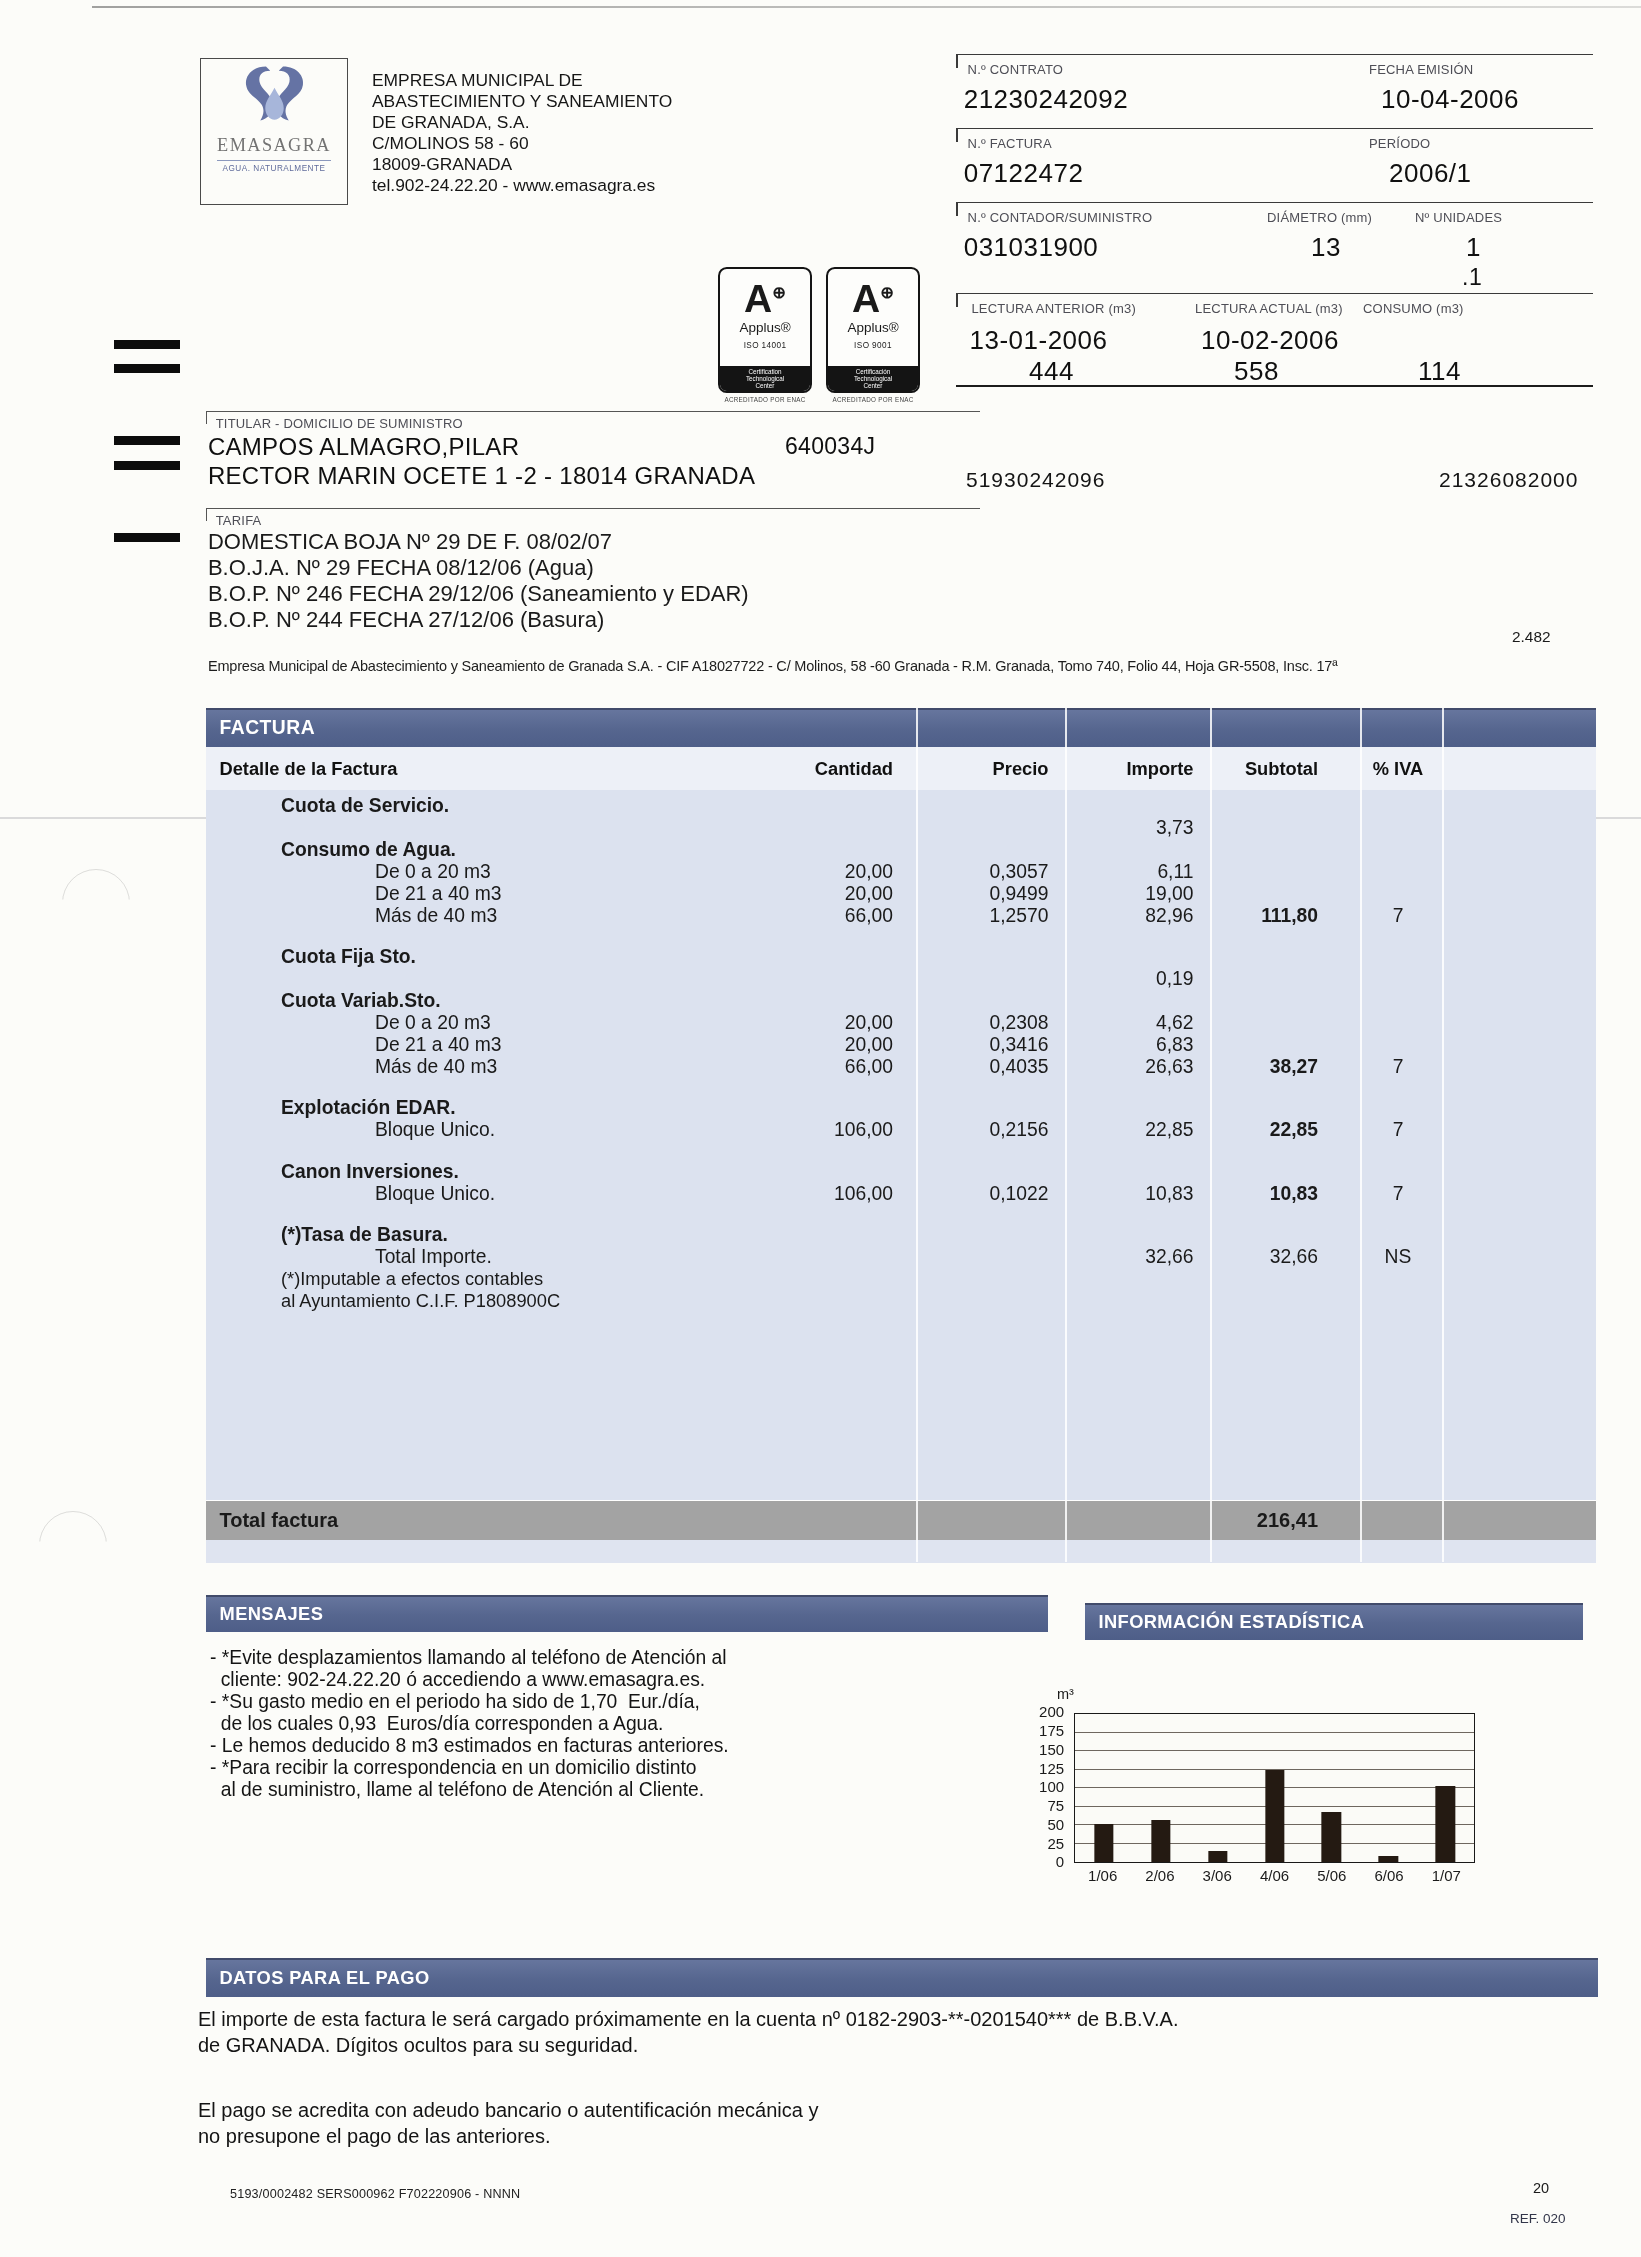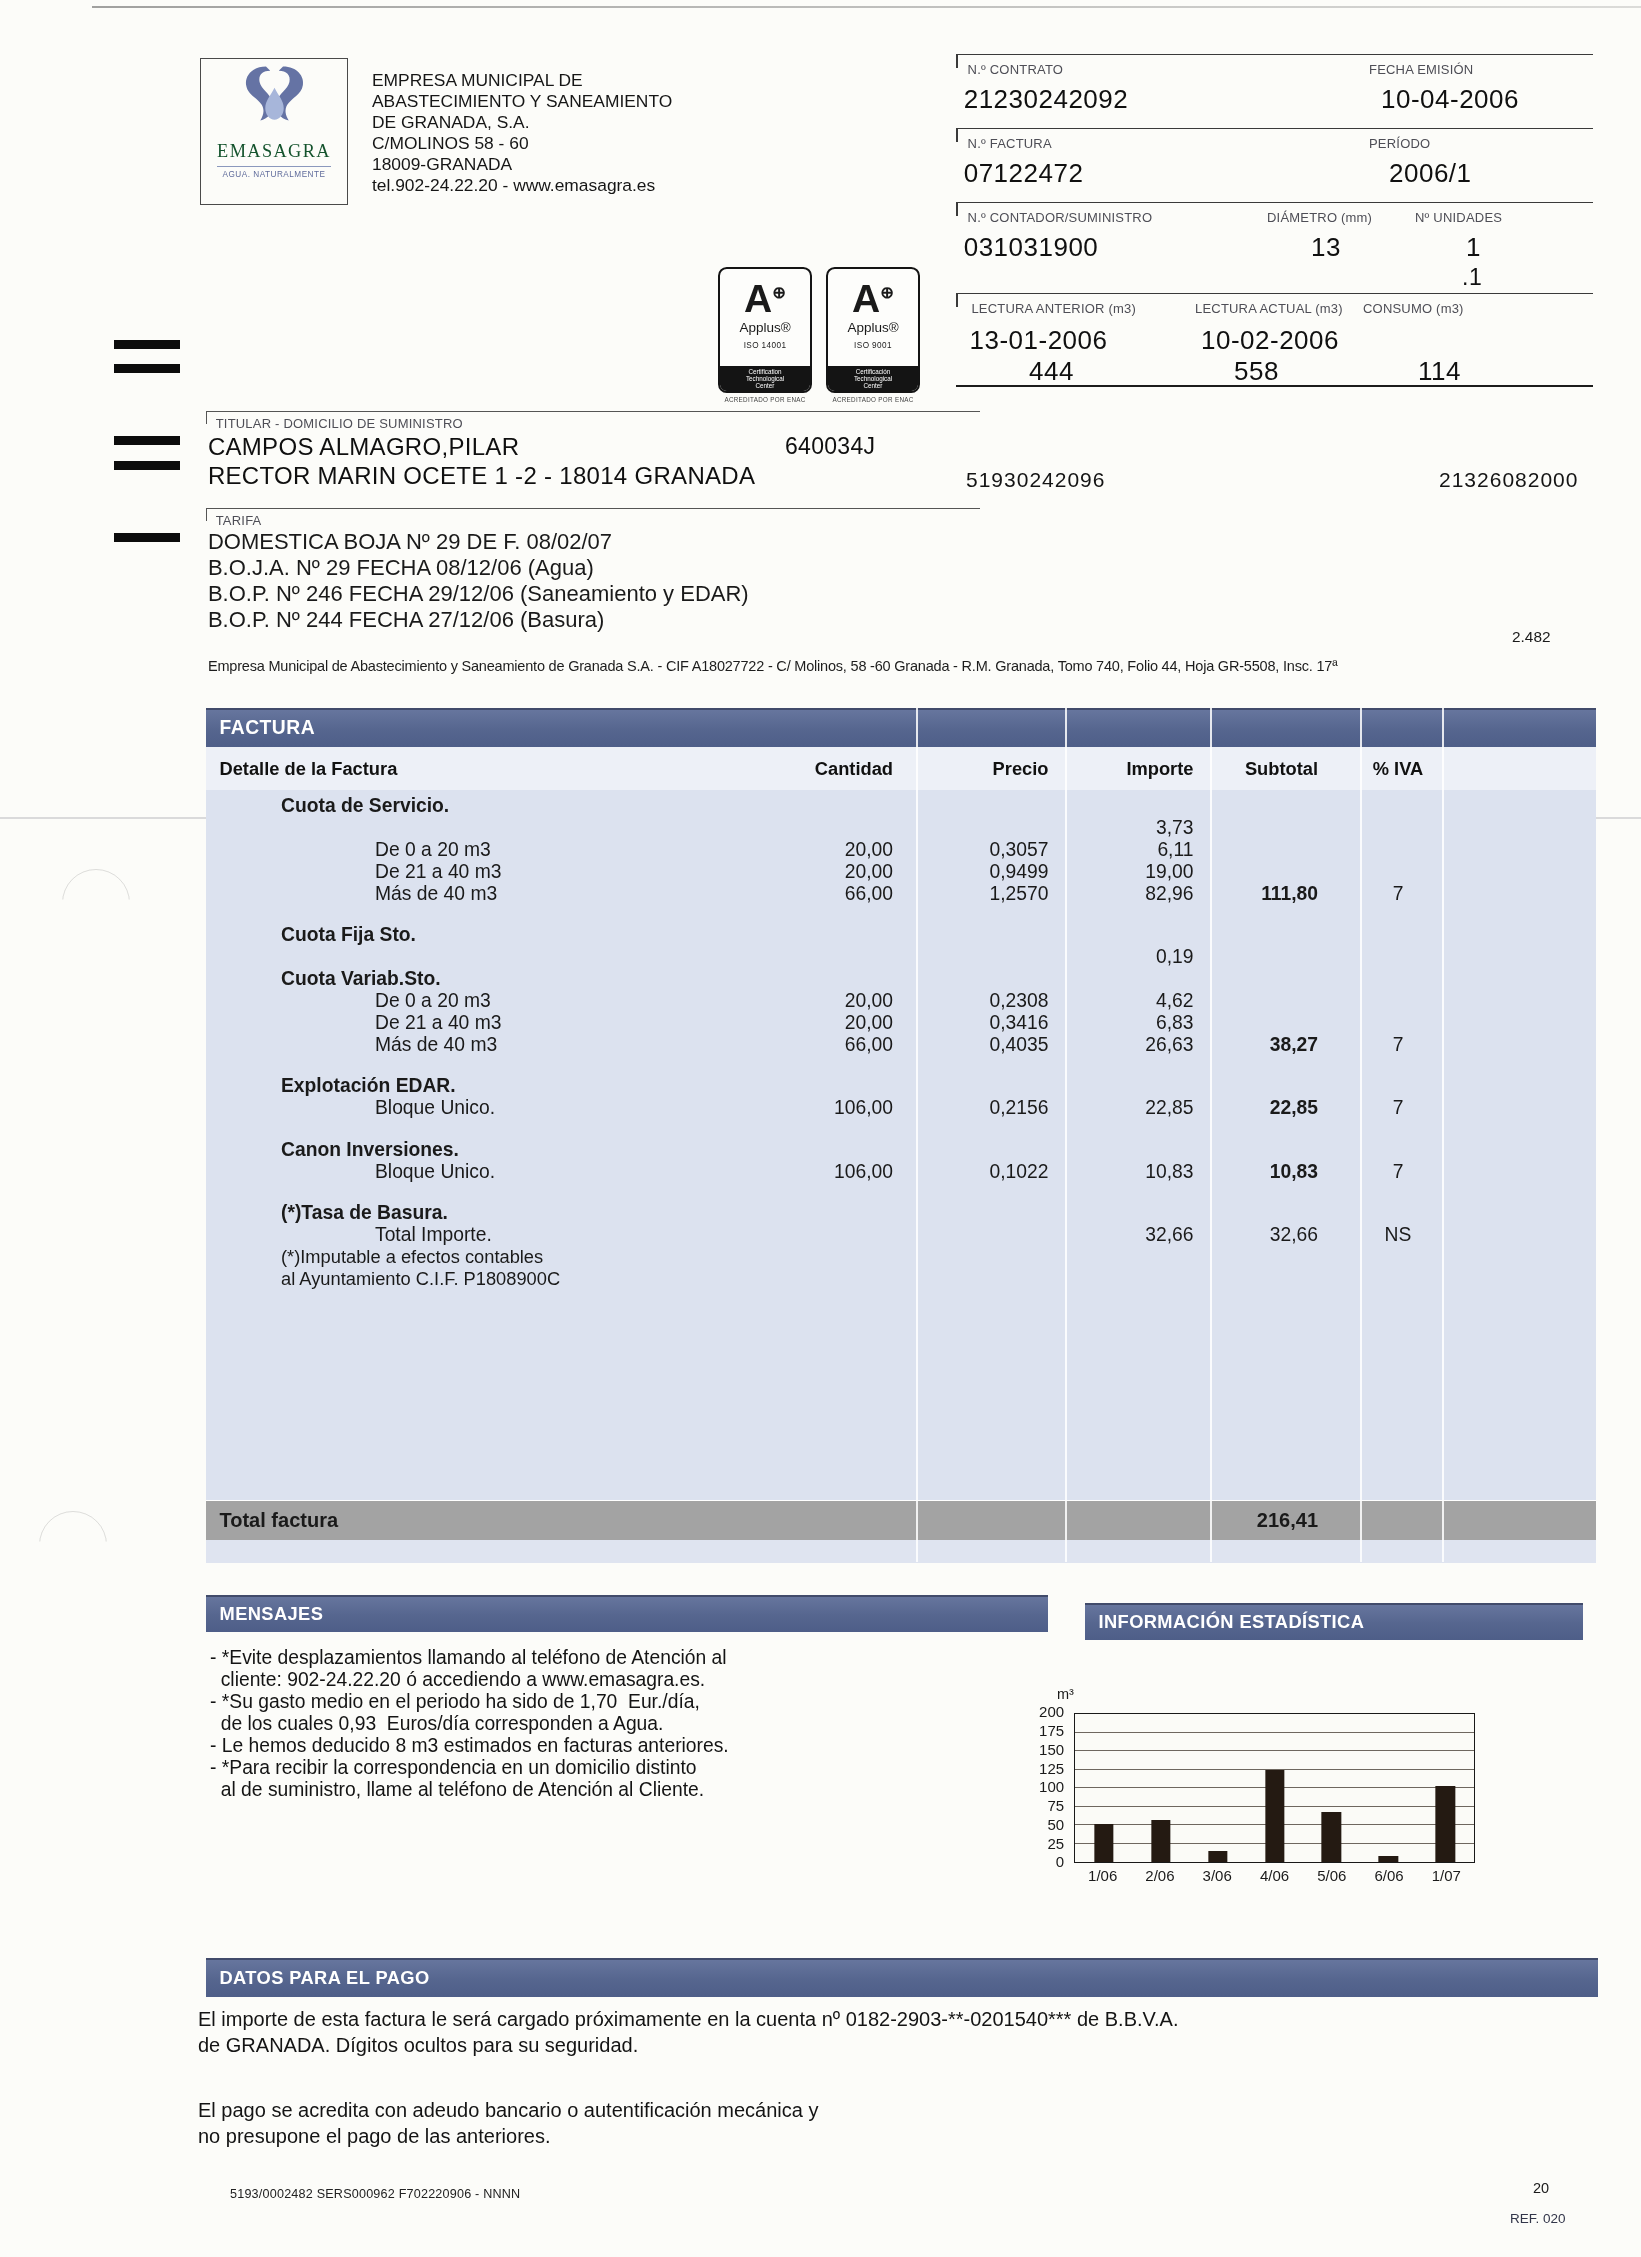--- a/index.html
+++ b/index.html
@@ -12,21 +12,21 @@
   
   .scan-edge { left:92px; right:0; top:5.8px; height:1.9px;
                background:linear-gradient(90deg,rgba(70,70,70,.5),rgba(70,70,70,.18)); }
   .arc { border:1.9px solid rgba(150,150,150,.30); border-radius:50%; background:transparent; }
 
   
   .logo-box { left:200px; top:58px; width:148px; height:147px; border:1.9px solid #4a4a4a;
               text-align:center; padding-top:5.8px; }
   .logo-mark { width:71px; height:64px; display:inline-block; }
   .logo-word { font-family:"Liberation Serif",serif; font-size:18.3px; letter-spacing:1.4px;
-               color:#14532d; margin-top:8px; }
+               color:#737373; margin-top:2px; }
   .logo-rule { width:114px; height:1px; background:#8b98bd; margin:3.9px auto 2.9px auto; }
   .logo-tag { font-size:8.2px; letter-spacing:0.5px; color:#5f6b9b; }
 
   .addr { left:372px; top:70px; font-size:17.4px; line-height:21px; color:#161616; }
 
   
   .ibox { left:956px; width:637px; border-top:1.9px solid #3a3a3a; }
   .ibox::before { content:''; position:absolute; left:0; top:0; width:1.9px; height:12.6px; background:#3a3a3a; }
   .ilabel { position:absolute; font-size:13px; color:#4e4e56; letter-spacing:0.2px; top:6.8px; }
   .ival { position:absolute; font-size:26px; color:#101010; top:29px; letter-spacing:0.5px; }
@@ -231,20 +231,28 @@
           <div class="tcell c-prec"></div>
           <div class="tcell c-imp"></div>
           <div class="tcell c-sub"></div>
           <div class="tcell c-iva"></div>
         </div>
         <div class="trow values">
           <div class="tcell c-desc"></div>
           <div class="tcell c-cant"></div>
           <div class="tcell c-prec"></div>
           <div class="tcell c-imp">3,73</div>
+          <div class="tcell c-sub"></div>
+          <div class="tcell c-iva"></div>
+        </div>
+        <div class="trow group">
+          <div class="tcell c-desc">Consumo de Agua.</div>
+          <div class="tcell c-cant"></div>
+          <div class="tcell c-prec"></div>
+          <div class="tcell c-imp"></div>
           <div class="tcell c-sub"></div>
           <div class="tcell c-iva"></div>
         </div>
         <div class="trow sub">
           <div class="tcell c-desc">De 0 a 20 m3</div>
           <div class="tcell c-cant">20,00</div>
           <div class="tcell c-prec">0,3057</div>
           <div class="tcell c-imp">6,11</div>
           <div class="tcell c-sub"></div>
           <div class="tcell c-iva"></div>

